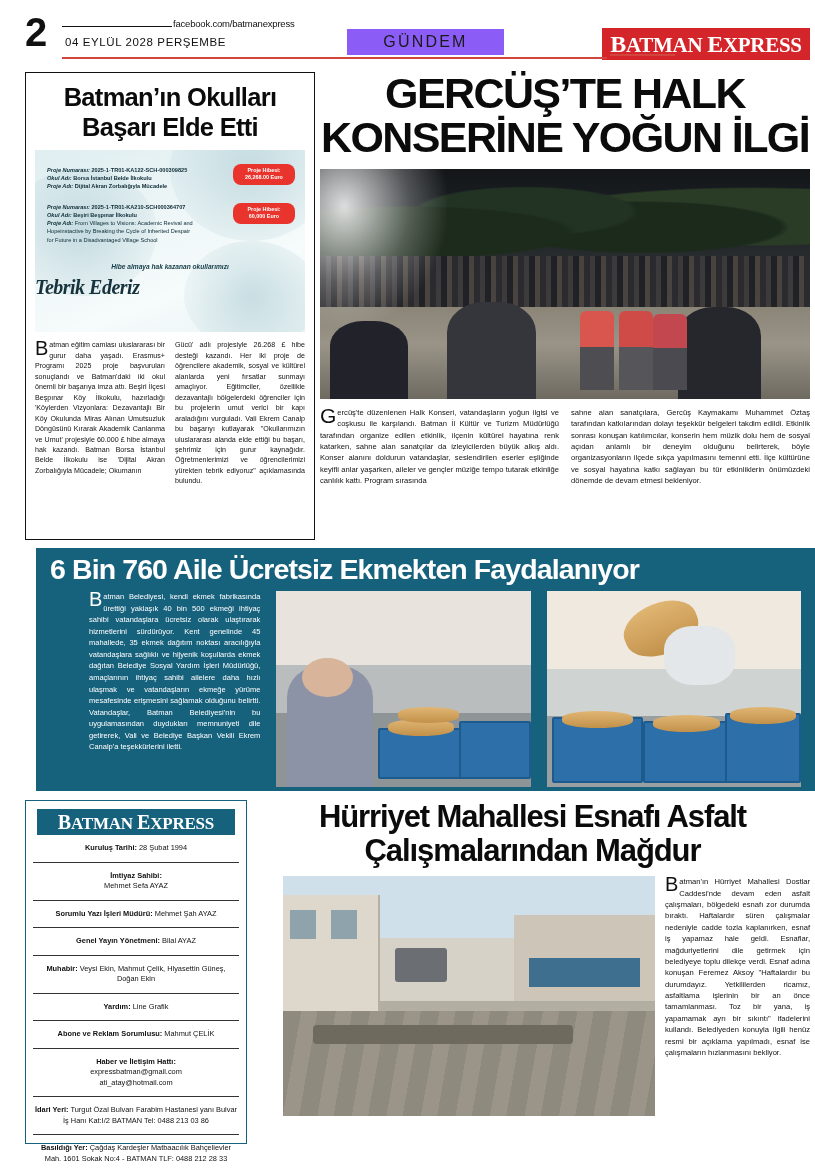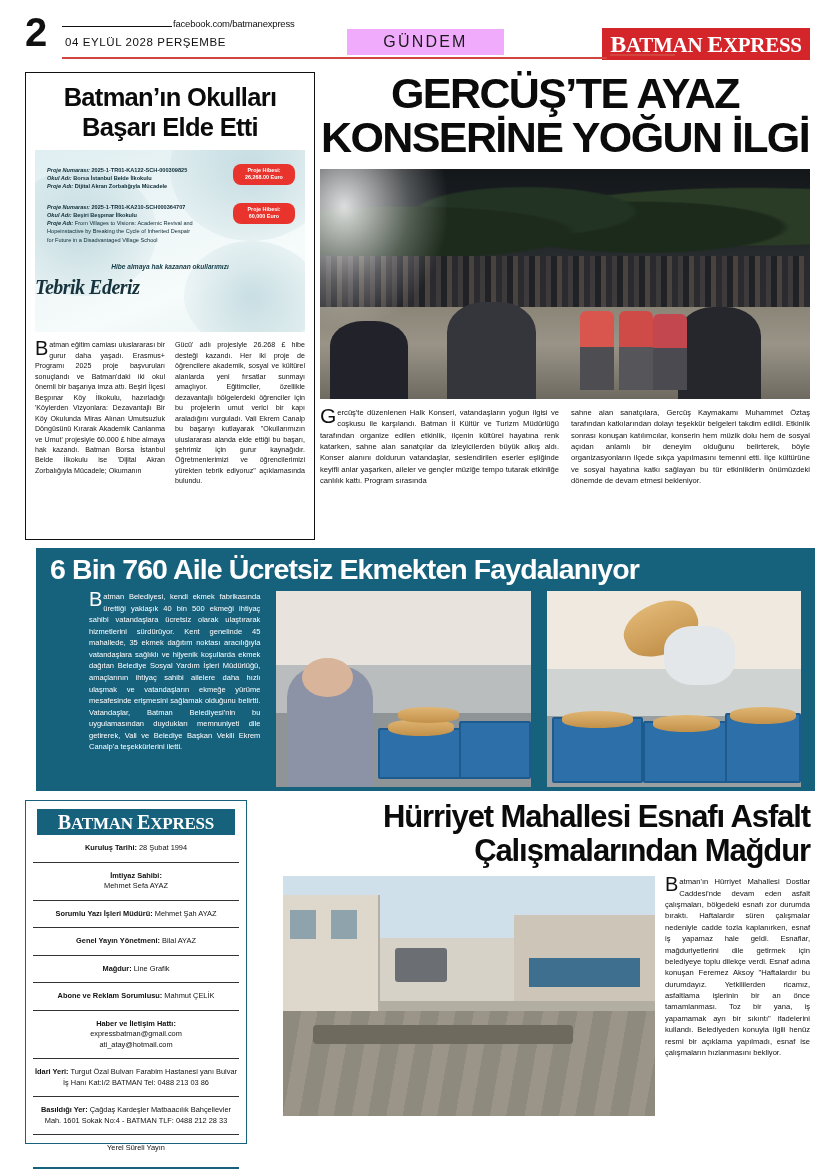--- a/index.html
+++ b/index.html
@@ -40,21 +40,21 @@
   .header-rule-bottom {
     position: absolute; left: 62px; top: 57px; width: 545px; height: 1.5px;
     background: #d2453f;
   }
   .header-rule-bottom2 {
     position: absolute; left: 610px; top: 54px; width: 65px; height: 1.5px;
     background: #d2453f;
   }
   .section-tag {
     position: absolute; left: 347px; top: 29px; width: 157px; height: 26px;
-    background: #f0abfc;
+    background: #8b5cf6;
     display: flex; align-items: center; justify-content: center;
   }
   .section-tag span {
     font-size: 16px; letter-spacing: 2.2px; color: #1a1a1a;
   }
   .brand-logo {
     position: absolute; left: 602px; top: 28px; width: 208px; height: 32px;
     background: #d4252a;
     display: flex; align-items: center; justify-content: center;
   }
@@ -183,21 +183,21 @@
   .s3-photo2 { width: 276px; height: 196px; position: relative; overflow: hidden; background:#dde3e6; }
   .crate {
     position: absolute; background: #2d6fa8; border: 2px solid #1d5a8e; border-radius: 2px;
   }
   .bread { position:absolute; background: linear-gradient(180deg,#e0b673,#c2914a); border-radius: 50%/40%; }
 
   
   .story4 { position: absolute; left: 255px; top: 800px; width: 555px; }
   .s4-head {
     font-size: 31px; font-weight: bold; line-height: 1.1;
-    letter-spacing: -1.1px; color: #0b0b0b; text-align: right;
+    letter-spacing: -1.1px; color: #0b0b0b; text-align: center;
   }
   .s4-head div { white-space: nowrap; }
   .s4-body { margin-top: 8px; display: flex; gap: 10px; margin-left: 28px; }
   .s4-photo {
     width: 390px; height: 240px; position: relative; overflow: hidden;
     background: #c9c6bd;
   }
   .s4-col { width: 152px; font-size: 7.6px; line-height: 1.5; text-align: justify; }
   .dropcap4::first-letter {
     float: left; font-size: 20px; line-height: 0.86; padding-right: 1px;
@@ -284,21 +284,21 @@
   </div>
 
   <div class="s1-cols">
     <div class="s1-col dropcap">Batman eğitim camiası uluslararası bir gurur daha yaşadı. Erasmus+ Programı 2025 proje başvuruları sonuçlandı ve Batman'daki iki okul önemli bir başarıya imza attı. Beşiri İlçesi Beşpınar Köy İlkokulu, hazırladığı 'Köylerden Vizyonlara: Dezavantajlı Bir Köy Okulunda Miras Alınan Umutsuzluk Döngüsünü Kırarak Akademik Canlanma ve Umut' projesiyle 60.000 £ hibe almaya hak kazandı. Batman Borsa İstanbul Belde İlkokulu ise 'Dijital Akran Zorbalığıyla Mücadele; Okumanın</div>
     <div class="s1-col">Gücü' adlı projesiyle 26.268 £ hibe desteği kazandı. Her iki proje de öğrencilere akademik, sosyal ve kültürel alanlarda yeni fırsatlar sunmayı amaçlıyor. Eğitimciler, özellikle dezavantajlı bölgelerdeki öğrenciler için bu projelerin umut verici bir kapı araladığını vurguladı. Vali Ekrem Canalp bu başarıyı kutlayarak "Okullarımızın uluslararası alanda elde ettiği bu başarı, şehrimiz için gurur kaynağıdır. Öğretmenlerimizi ve öğrencilerimizi yürekten tebrik ediyoruz" açıklamasında bulundu.</div>
   </div>
 </div>
 
 <div class="story2">
   <div class="s2-head">
-    <div>GERCÜŞ’TE AYAZ</div>
+    <div>GERCÜŞ’TE HALK</div>
     <div>KONSERİNE YOĞUN İLGİ</div>
   </div>
   <div class="s2-photo">
     <div class="sky"></div>
     <div class="trees"></div>
     <div class="crowd"></div>
     <div class="ground"></div>
     <div class="flare"></div>
     <div class="fig" style="left:2%;width:16%;height:36%;background:#22232a;"></div>
     <div class="fig" style="left:26%;width:18%;height:44%;background:#35363c;"></div>
@@ -342,21 +342,22 @@
 
 <div class="colophon">
   <div class="colo-logo">
     <span><span class="big">B</span><span>ATMAN </span><span class="big">E</span><span>XPRESS</span></span>
   </div>
   <div id="colo-rows">
       <div class="colo-row"><b>Kuruluş Tarihi:</b><span> 28 Şubat 1994</span></div>
       <div class="colo-row"><b>İmtiyaz Sahibi:</b><br><span>Mehmet Sefa AYAZ</span></div>
       <div class="colo-row"><b>Sorumlu Yazı İşleri Müdürü:</b><span> Mehmet Şah AYAZ</span></div>
       <div class="colo-row"><b>Genel Yayın Yönetmeni:</b><span> Bilal AYAZ</span></div>
-      <div class="colo-row"><b>Mağdur:</b><span> Line Grafik</span></div>
+      <div class="colo-row"><b>Muhabir:</b><span> Veysi Ekin, Mahmut Çelik, Hlyasettin Güneş, Doğan Ekin</span></div>
+      <div class="colo-row"><b>Yardım:</b><span> Line Grafik</span></div>
       <div class="colo-row"><b>Abone ve Reklam Sorumlusu:</b><span> Mahmut ÇELİK</span></div>
       <div class="colo-row"><b>Haber ve İletişim Hattı:</b><br><span>expressbatman@gmail.com</span><br><span>ati_atay@hotmail.com</span></div>
       <div class="colo-row"><b>İdari Yeri:</b><span> Turgut Özal Bulvarı Farabim Hastanesi yanı Bulvar İş Hanı Kat:I/2 BATMAN Tel: 0488 213 03 86</span></div>
       <div class="colo-row"><b>Basıldığı Yer:</b><span> Çağdaş Kardeşler Matbaacılık Bahçelievler Mah. 1601 Sokak No:4  -  BATMAN TLF: 0488 212 28 33</span></div>
       <div class="colo-row"><span>Yerel Süreli Yayın</span></div>
     </div>
   <div class="colo-note">
     <div>Gazetemiz basın meslek ilkelerine uymaya söz vermiştir.</div>
     <div>Gazetemizde yer alan köşe yazılarının sorumluluğu yazara aittir.</div>
   </div>

